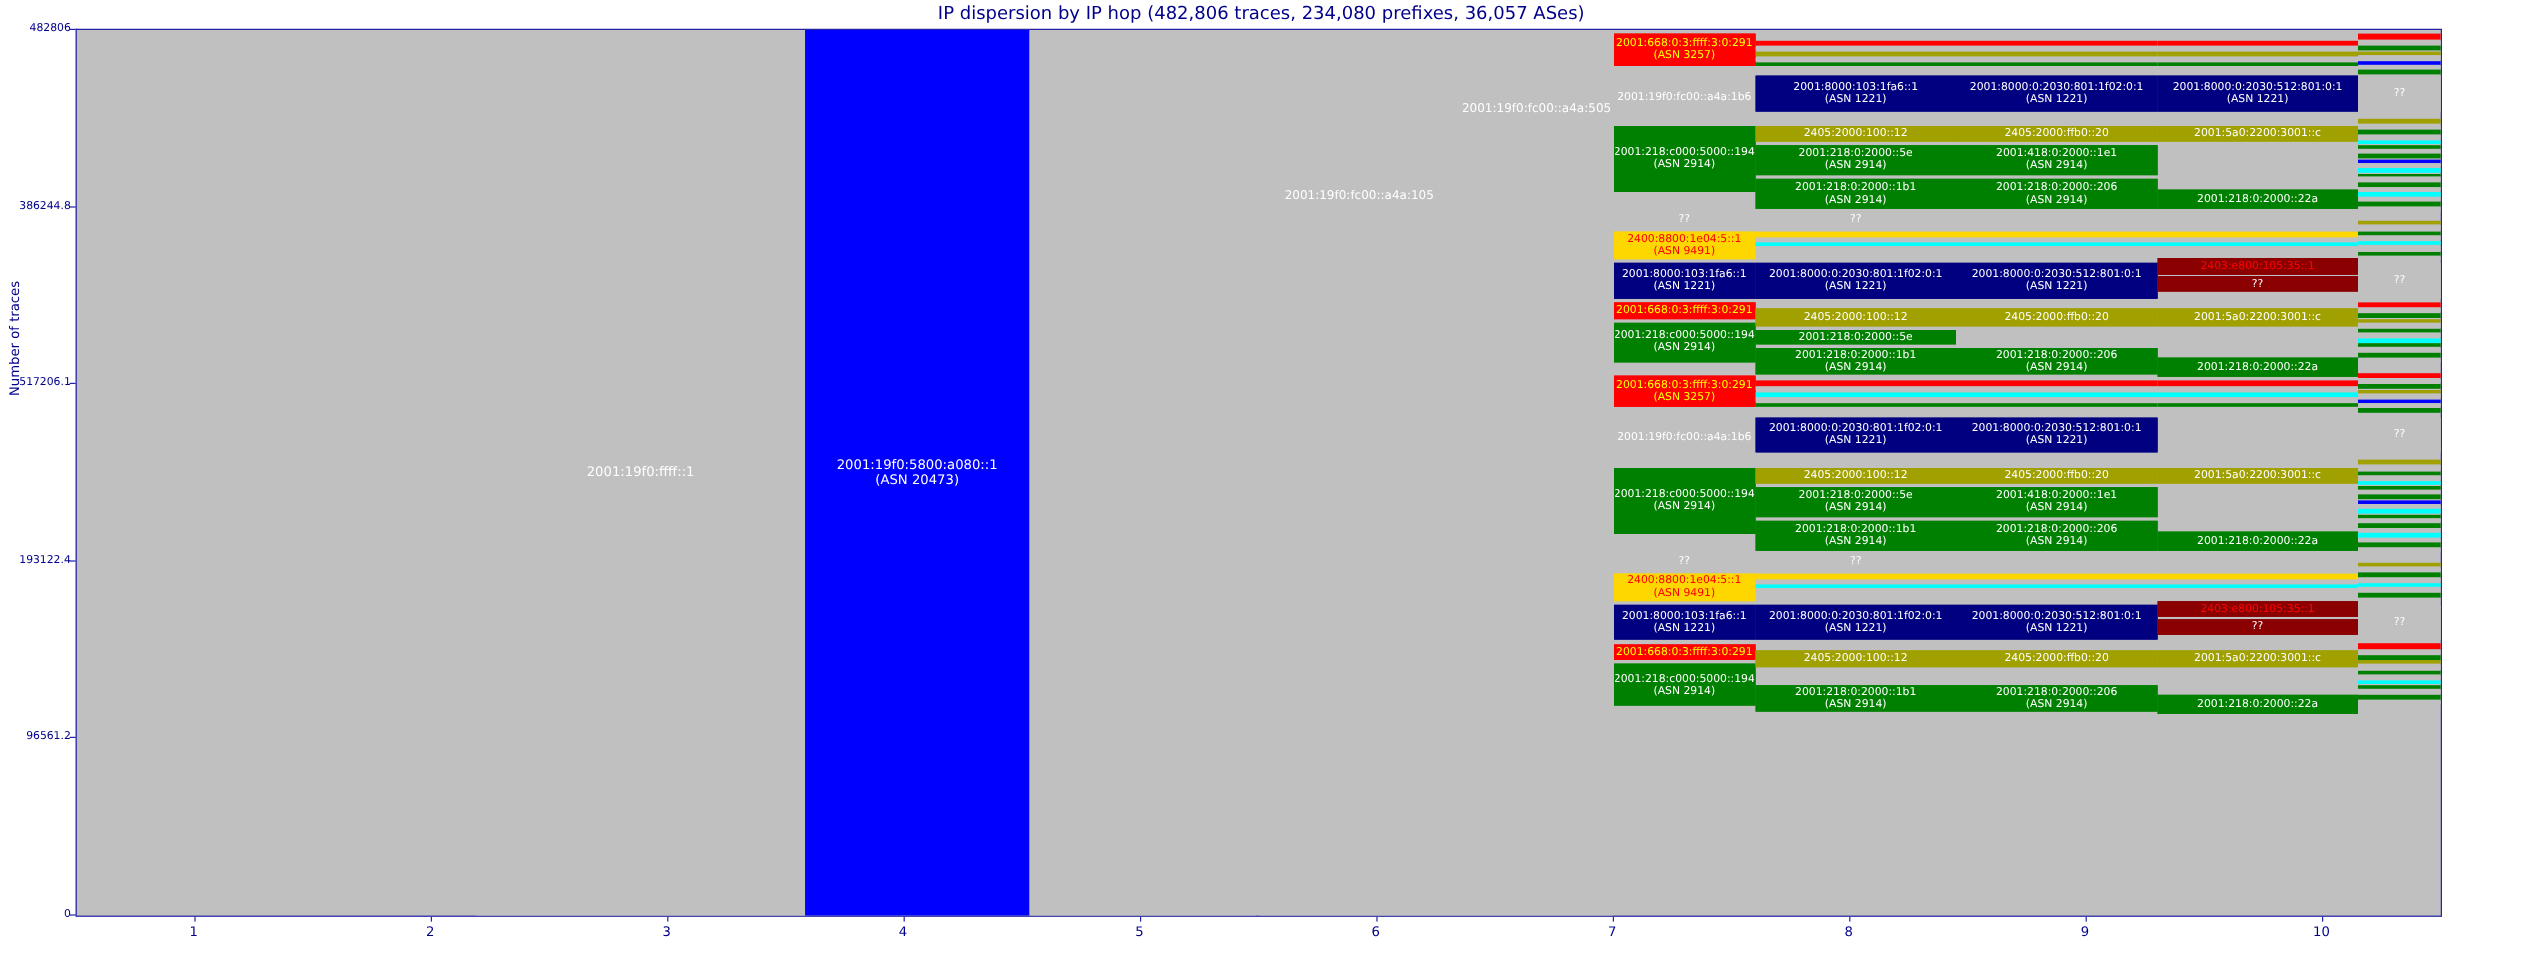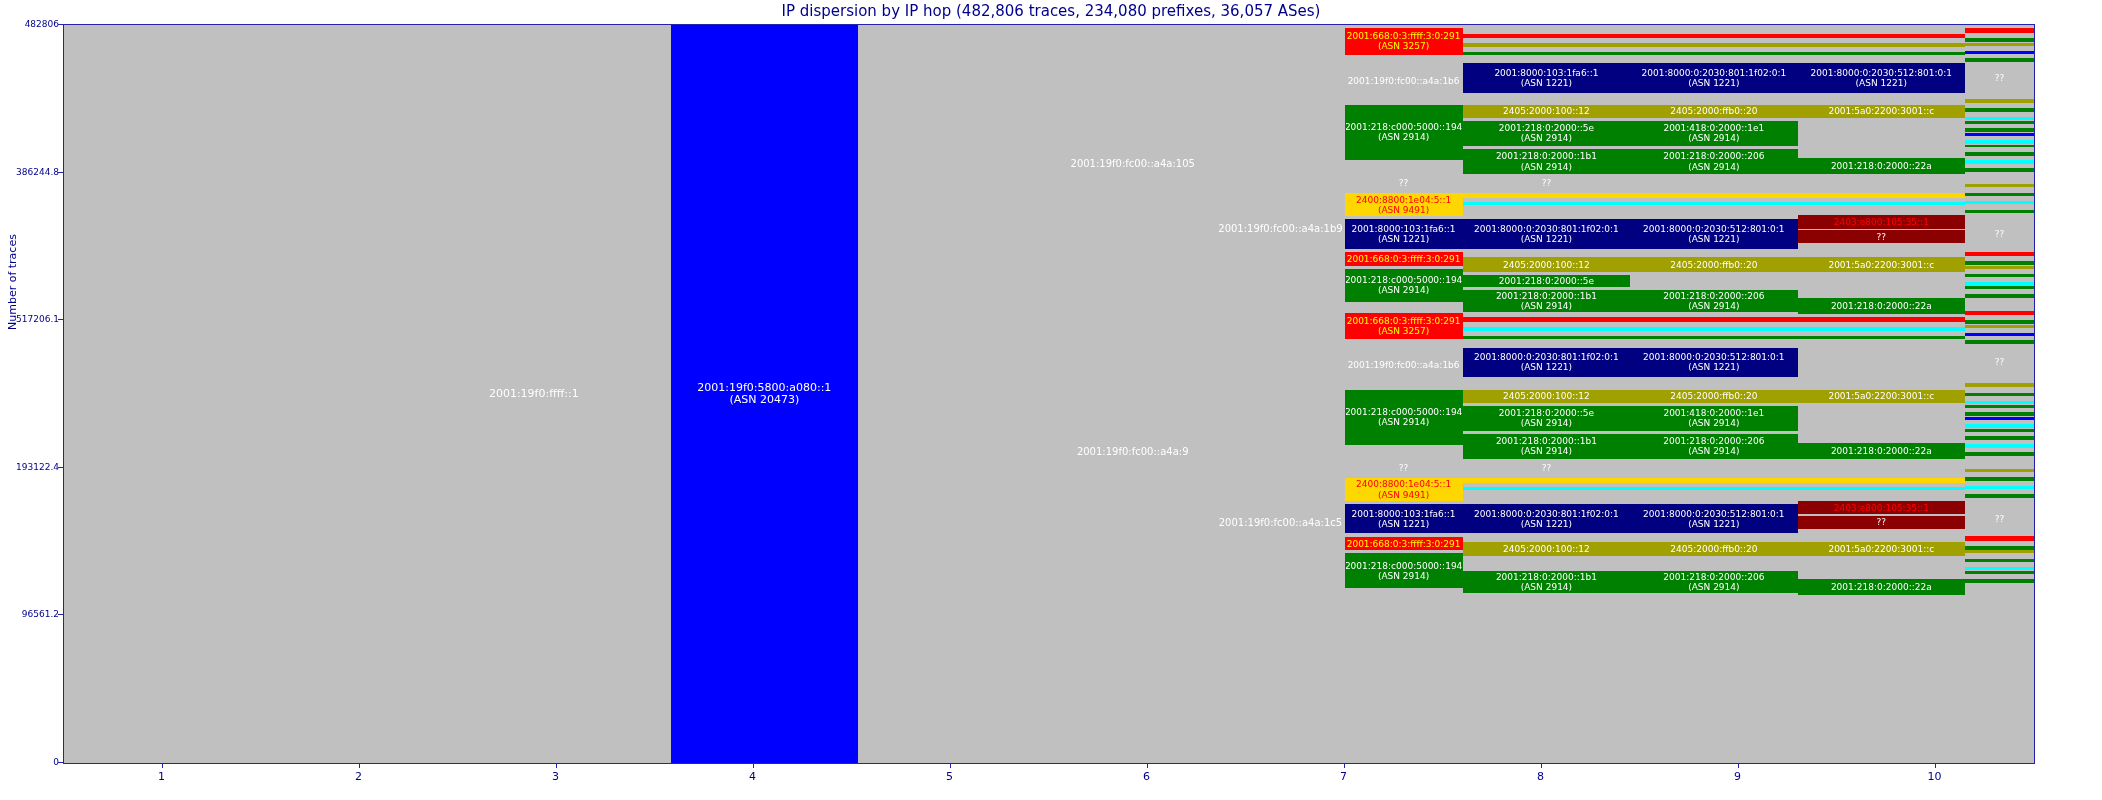--- a/index.html
+++ b/index.html
@@ -66,29 +66,23 @@
         <span>2001:19f0:ffff::1</span>
       </div>
       <div class="cell" style="left: 606.76px; width: 187.15px; top: 0px; height: 738px; background: rgb(0, 0, 255); color: rgb(255, 255, 255); border: 1px solid rgb(0, 0, 255); font-size: 11px;">
         <span>2001:19f0:5800:a080::1</span>
         <span>(ASN 20473)</span>
       </div>
       <div class="cell" style="left: 793.91px; width: 189.12px; top: 0px; height: 738px; background: rgb(192, 192, 192); color: rgb(255, 255, 255); border: 1px solid rgb(192, 192, 192); font-size: 11px;"></div>
       <div class="cell" style="left: 985px; width: 167.45px; top: 0px; height: 276.75px; background: rgb(192, 192, 192); color: rgb(255, 255, 255); border: 1px solid rgb(192, 192, 192); font-size: 10px;">
         <span>2001:19f0:fc00::a4a:105</span>
       </div>
-      <div class="cell" style="left: 985px; width: 167.45px; top: 276.75px; height: 298.89px; background: rgb(192, 192, 192); color: rgb(255, 255, 255); border: 1px solid rgb(192, 192, 192); font-size: 10px;">
-        <span>2001:19f0:fc00::a4a:9</span>
-      </div>
       <div class="cell" style="left: 985px; width: 167.45px; top: 575.64px; height: 162.36px; background: rgb(192, 192, 192); color: rgb(255, 255, 255); border: 1px solid rgb(192, 192, 192); font-size: 10px;"></div>
-      <div class="cell" style="left: 1152.45px; width: 128.05px; top: 131.364px; height: 145.386px; background: rgb(192, 192, 192); color: rgb(255, 255, 255); border: 1px solid rgb(192, 192, 192); font-size: 10px;">
-        <span>2001:19f0:fc00::a4a:1b9</span>
-      </div>
-      <div class="cell" style="left: 1152.45px; width: 128.05px; top: 421.398px; height: 152.766px; background: rgb(192, 192, 192); color: rgb(255, 255, 255); border: 1px solid rgb(192, 192, 192); font-size: 10px;">
-        <span>2001:19f0:fc00::a4a:1c5</span>
+      <div class="cell" style="left: 1152.45px; width: 128.05px; top: 0px; height: 131.364px; background: rgb(192, 192, 192); color: rgb(255, 255, 255); border: 1px solid rgb(192, 192, 192); font-size: 10px;">
+        <span>2001:19f0:fc00::a4a:505</span>
       </div>
       <div class="cell" style="left: 1152.45px; width: 128.05px; top: 574.164px; height: 163.836px; background: rgb(192, 192, 192); color: rgb(255, 255, 255); border: 1px solid rgb(192, 192, 192); font-size: 10px;"></div>
       <div class="cell" style="left: 1280.5px; width: 118.2px; top: 2.952px; height: 26.568px; background: rgb(255, 0, 0); color: rgb(255, 255, 0); border: 1px solid rgb(255, 0, 0); font-size: 9px;">
         <span>2001:668:0:3:ffff:3:0:291</span>
         <span>(ASN 3257)</span>
       </div>
       <div class="cell" style="left: 1280.5px; width: 118.2px; top: 38.376px; height: 35.424px; background: rgb(192, 192, 192); color: rgb(255, 255, 255); border: 1px solid rgb(192, 192, 192); font-size: 9px;">
         <span>2001:19f0:fc00::a4a:1b6</span>
       </div>
       <div class="cell" style="left: 1280.5px; width: 118.2px; top: 79.704px; height: 55.35px; background: rgb(0, 128, 0); color: rgb(255, 255, 255); border: 1px solid rgb(0, 128, 0); font-size: 9px;">

